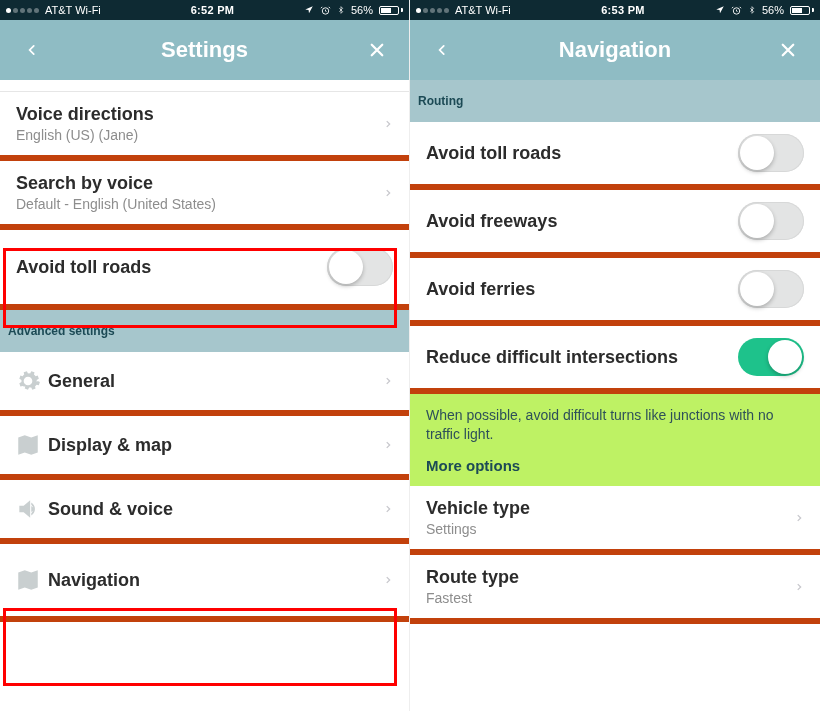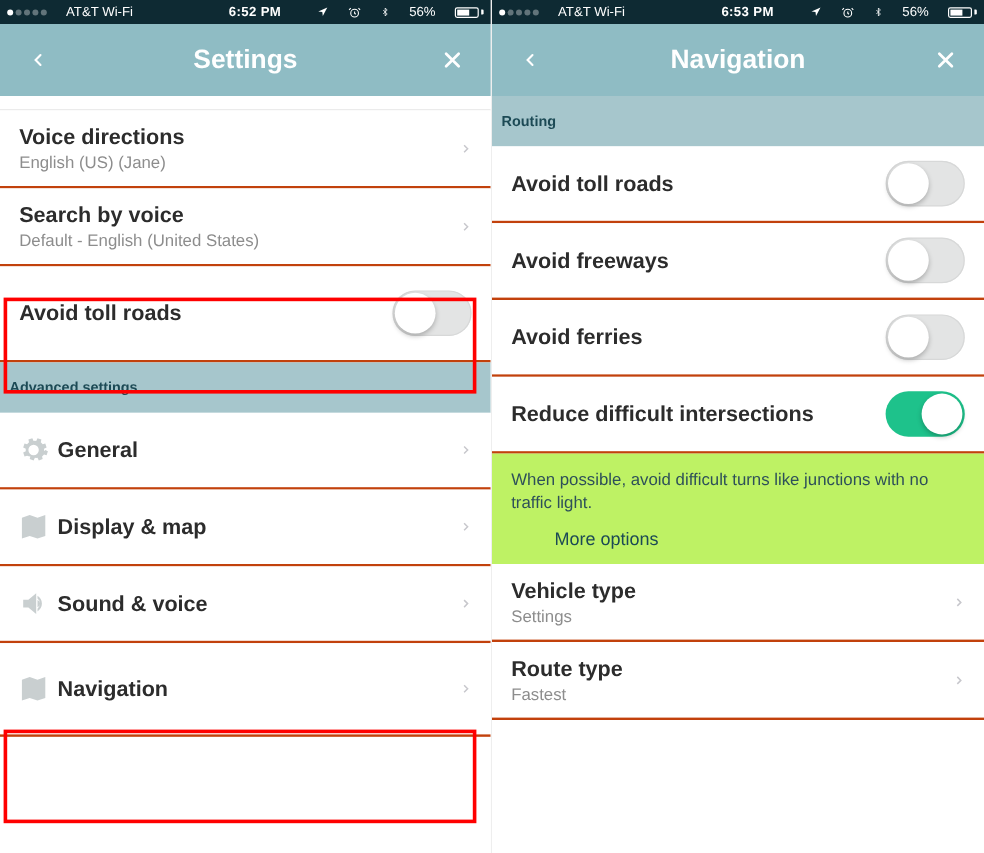--- a/index.html
+++ b/index.html
@@ -3,48 +3,48 @@
 <meta charset="utf-8">
 <style>
   * { box-sizing: border-box; margin: 0; padding: 0; }
   html, body { width: 820px; height: 711px; font-family: -apple-system, "Helvetica Neue", Arial, sans-serif; background:#fff; }
   .container { display:flex; width:820px; height:711px; }
   .phone { width:410px; height:711px; background:#fff; display:flex; flex-direction:column; overflow:hidden; position:relative; border-right:1px solid #eee;}
   .phone:last-child{border-right:none;}
 
   
   .statusbar { height:20px; background:#0e2a33; color:#fff; font-size:11px; display:flex; align-items:center; justify-content:space-between; padding:0 6px; }
-  .sb-left, .sb-right { display:flex; align-items:center; gap:16px; }
+  .sb-left, .sb-right { display:flex; align-items:center; gap:6px; }
   .dots { display:flex; gap:2px; }
   .dot { width:5px; height:5px; border-radius:50%; background:#fff; opacity:.35;}
   .dot.on{opacity:1;}
   .sb-center{position:absolute; left:16px; right:0; text-align:center; font-weight:600; letter-spacing:.3px;}
   .sb-right svg{display:block;}
   .battery{display:inline-flex; align-items:center; gap:2px;}
   .bat-body{width:20px; height:9px; border:1px solid #fff; border-radius:2px; position:relative;}
   .bat-fill{position:absolute; left:1px; top:1px; bottom:1px; width:56%; background:#fff;}
   .bat-cap{width:2px; height:4px; background:#fff; border-radius:0 1px 1px 0;}
 
   
   .navheader{ height:60px; background:#8fbcc4; display:flex; align-items:center; justify-content:center; padding:0 4px;}
   .nav-btn{width:56px; height:56px; display:flex; align-items:center; justify-content:center; color:#fff;}
   .nav-title{flex:1; text-align:center; color:#fff; font-size:22px; font-weight:700;}
 
   
   .list{flex:1; overflow:hidden; background:#fff;}
-  .row{display:flex; align-items:center; padding:12px 16px; border-bottom:2px solid #c2410c; min-height:64px; background:#fff;}
+  .row{display:flex; align-items:center; padding:12px 16px; border-bottom:6px solid #c2410c; min-height:64px; background:#fff;}
   .row .txt{flex:1;}
   .row .title{color:#2c2c2c; font-size:18px; font-weight:700;}
   .row .sub{color:#8d8d8d; font-size:14px; margin-top:2px;}
   .chevron{color:#c7c7cc;}
   .icon-slot{width:40px; display:flex; justify-content:center; color:#c9cfd0;}
   .row.withicon{padding-left:8px;}
   .section-header{background:#a6c6cc; color:#1c4a55; font-weight:700; font-size:12px; padding:14px 8px;}
   .info-band{background:#bef264; color:#2e5059; font-size:14px; padding:12px 16px 10px 16px; line-height:1.35;}
-  .info-band .more{color:#1c4a55; font-weight:400; font-size:15px; margin-top:12px;margin-left:36px;}
+  .info-band .more{color:#1c4a55; font-weight:700; font-size:15px; margin-top:12px;}
   .spacer-top{height:12px; border-bottom:1px solid #e6e6e6;}
 
   
   .toggle{width:66px; height:38px; border-radius:20px; background:#e3e4e4; position:relative; box-shadow: inset 0 0 0 1px #d7d8d8;}
   .toggle .knob{position:absolute; top:2px; left:2px; width:34px; height:34px; border-radius:50%; background:#fff; box-shadow:0 2px 4px rgba(0,0,0,.25);}
   .toggle.on{background:#1ec28b; box-shadow:none;}
   .toggle.on .knob{left:auto; right:2px;}
 
   
   .hl{position:absolute; border:3px solid #ff0000; pointer-events:none;}

